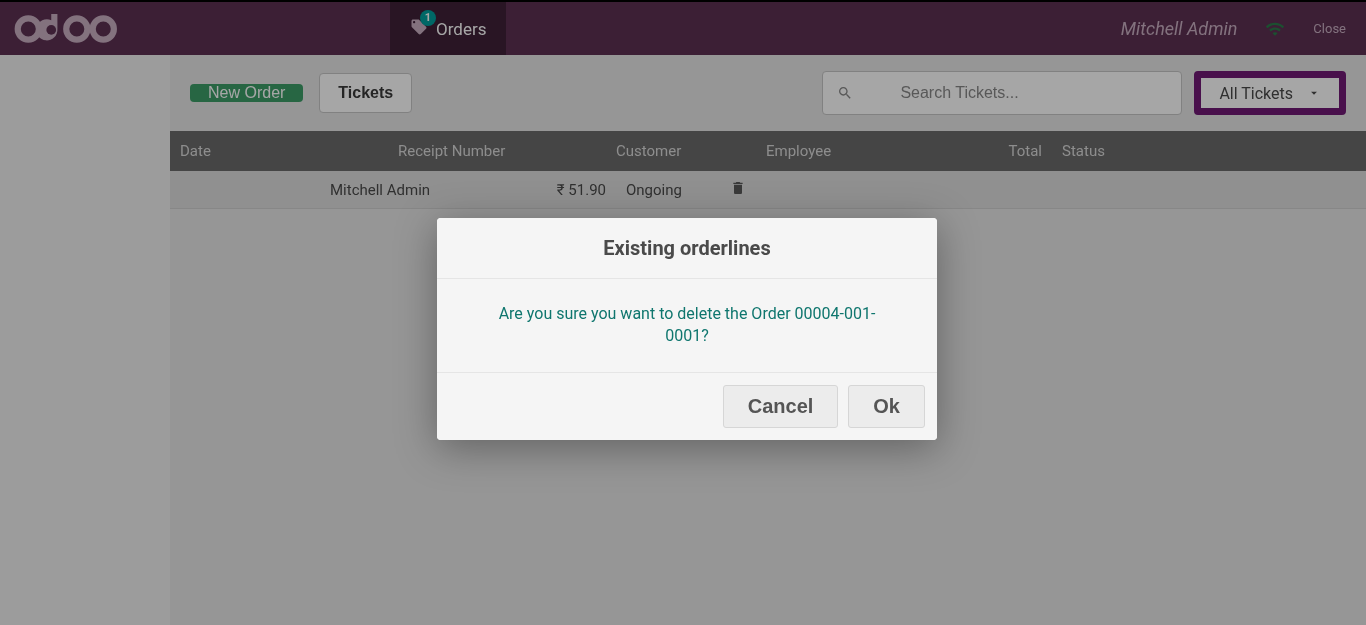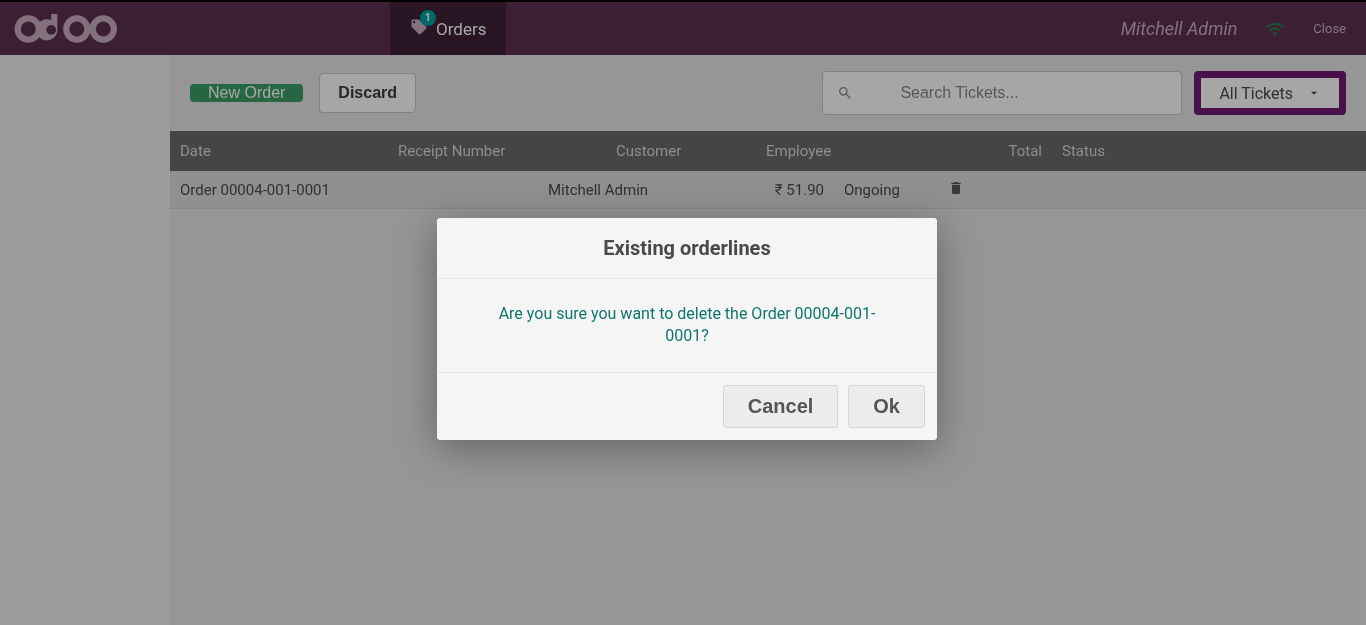--- a/index.html
+++ b/index.html
@@ -273,21 +273,21 @@
           <path d="M1 9l2 2c4.97-4.97 13.03-4.97 18 0l2-2C16.93 2.93 7.08 2.93 1 9zm8 8l3 3 3-3c-1.65-1.66-4.34-1.66-6 0zm-4-4l2 2c2.76-2.76 7.24-2.76 10 0l2-2C15.14 9.14 8.87 9.14 5 13z"></path>
         </svg>
     </span>
     <span class="close-link">Close</span>
   </div>
 </div>
 
 <div class="content">
   <div class="toolbar">
     <button class="btn-new-order">New Order</button>
-    <button class="btn-discard">Discard</button>
+    <button class="btn-discard">Tickets</button>
     <div class="search-group">
       <div class="search-box">
         <span class="search-ico">
           <svg width="16" height="16" viewBox="0 0 24 24" fill="#888">
               <path d="M15.5 14h-.79l-.28-.27C15.41 12.59 16 11.11 16 9.5 16 5.91 13.09 3 9.5 3S3 5.91 3 9.5 5.91 16 9.5 16c1.61 0 3.09-.59 4.23-1.57l.27.28v.79l5 4.99L20.49 19l-4.99-5zm-6 0C7.01 14 5 11.99 5 9.5S7.01 5 9.5 5 14 7.01 14 9.5 11.99 14 9.5 14z"></path>
             </svg>
         </span>
         <input type="text" placeholder="Search Tickets..." style="">
       </div>
       <div class="filter-btn">
@@ -305,21 +305,20 @@
     <div class="table-header">
       <div class="col-date">Date</div>
       <div class="col-receipt">Receipt Number</div>
       <div class="col-customer">Customer</div>
       <div class="col-employee">Employee</div>
       <div class="col-total">Total</div>
       <div class="col-status">Status</div>
       <div class="col-trash"></div>
     </div>
     <div class="table-row">
-      <div class="col-receipt">Order 00004-001-0001</div>
       <div class="col-customer"></div>
       <div class="col-employee">Mitchell Admin</div>
       <div class="col-total">₹ 51.90</div>
       <div class="col-status">Ongoing</div>
       <div class="col-trash">
         <span class="trash-icon">
           <svg width="16" height="16" viewBox="0 0 24 24" fill="#5a5a5a">
               <path d="M6 19c0 1.1.9 2 2 2h8c1.1 0 2-.9 2-2V7H6v12zM19 4h-3.5l-1-1h-5l-1 1H5v2h14V4z"></path>
             </svg>
         </span>

